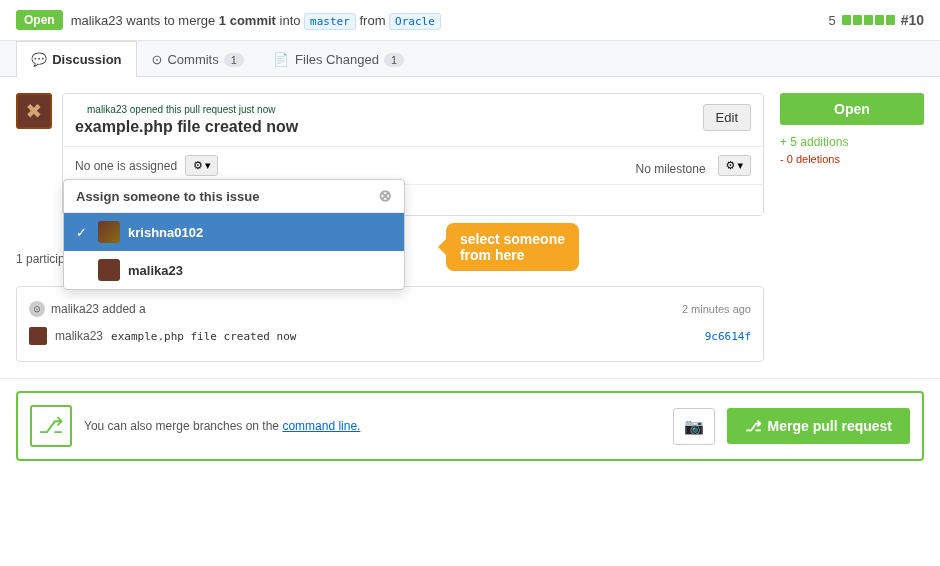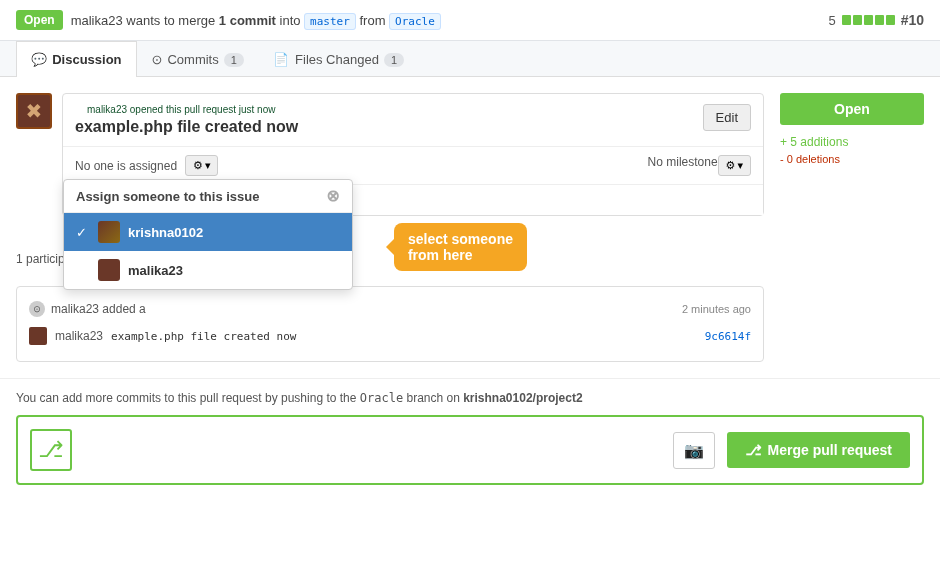--- a/index.html
+++ b/index.html
@@ -35,36 +35,36 @@
     .pr-meta { flex: 1; }
     .pr-meta-line { font-size: 10px; color: #14532d; margin-bottom: 3px; margin-left: 12px; }
     .pr-title-text { font-size: 16px; font-weight: bold; color: #333; }
     .pr-title-btn { margin-left: auto; }
     .edit-btn { background: #efefef; border: 1px solid #ccc; padding: 5px 12px; border-radius: 3px; cursor: pointer; font-size: 13px; color: #333; }
 
     
     .assign-row { display: flex; align-items: center; padding: 8px 12px; border-top: 1px solid #eee; gap: 8px; background: #fff; }
     .assign-label { font-size: 12px; color: #555; }
     .gear-btn { background: #efefef; border: 1px solid #ccc; padding: 3px 7px; border-radius: 3px; cursor: pointer; font-size: 11px; display: flex; align-items: center; gap: 2px; }
-    .milestone-right { margin-left: auto; display: flex; align-items: flex-start; gap: 0; font-size: 12px; color: #555; }
+    .milestone-right { margin-left: auto; display: flex; align-items: flex-end; gap: 12px; font-size: 12px; color: #555; }
 
     
     .file-row { padding: 8px 12px; border-top: 1px solid #eee; font-size: 12px; color: #555; background: #fff; }
 
     
     .participant-row { display: flex; align-items: center; gap: 8px; padding: 8px 0; font-size: 12px; color: #555; }
 
     
     .commit-section { border: 1px solid #ddd; border-radius: 4px; padding: 10px 12px; margin-top: 8px; }
     .commit-row { display: flex; align-items: center; gap: 8px; padding: 6px 0; border-bottom: 1px solid #eee; }
     .commit-row:last-child { border-bottom: none; }
     .commit-hash { color: #0366d6; font-family: monospace; font-size: 11px; margin-left: auto; }
     .commit-file { font-family: monospace; font-size: 11px; }
     .small-avatar { width: 18px; height: 18px; background: #6a3728; border-radius: 2px; }
-    .dropdown-popup { position: absolute; top: 0; left: 0; width: 290px; background: #fff; border: 1px solid #ccc; border-radius: 4px; box-shadow: 0 4px 12px rgba(0,0,0,0.15); z-index: 100; }
+    .dropdown-popup { position: absolute; top: 0; left: 0; width: 342px; background: #fff; border: 1px solid #ccc; border-radius: 4px; box-shadow: 0 4px 12px rgba(0,0,0,0.15); z-index: 100; }
     .dropdown-header { display: flex; align-items: center; justify-content: space-between; padding: 8px 12px; border-bottom: 1px solid #eee; font-size: 13px; font-weight: 600; color: #444; }
     .dropdown-close { color: #aaa; cursor: pointer; font-size: 16px; line-height: 1; }
     .dropdown-filter { padding: 8px; border-bottom: 1px solid #eee; }
     .filter-input { width: 100%; padding: 5px 8px; border: 1px solid #3875d7; border-radius: 3px; font-size: 13px; color: #999; outline: none; }
     .dropdown-item { display: flex; align-items: center; gap: 8px; padding: 8px 12px; cursor: pointer; }
     .dropdown-item.selected { background: #4183c4; color: #fff; }
     .dropdown-item.selected .item-name { color: #fff; }
     .check-mark { font-size: 13px; color: #fff; width: 14px; }
     .item-avatar { width: 22px; height: 22px; border-radius: 3px; flex-shrink: 0; }
     .item-avatar.krishna { background: linear-gradient(135deg, #6a3728, #8b6914); }
@@ -233,31 +233,29 @@
   </div>
 
   <div class="right-col">
     <button class="right-open-btn">Open</button>
     <div class="additions">+ 5 additions</div>
     <div class="deletions">- 0 deletions</div>
   </div>
 </div>
 
 <div class="bottom-section">
-  <div class="bottom-text">
-    <span>You can add more commits to this pull request by pushing to the</span>
-    <code>Oracle</code>
-    <span>branch on</span>
-    <strong>krishna0102/project2</strong>
-  </div>
   <div class="merge-box">
     <div class="merge-icon-wrap">
       <span class="merge-icon">⎇</span>
     </div>
     <div class="merge-text">
+      <div class="merge-sub">
+        <span>You can also merge branches on the</span>
+        <a href="#">command line.</a>
+      </div>
     </div>
     <button class="merge-camera">📷</button>
     <button class="merge-btn">
       <span>⎇</span>
       <span>Merge pull request</span>
     </button>
   </div>
 </div>
 
 </body></html>

